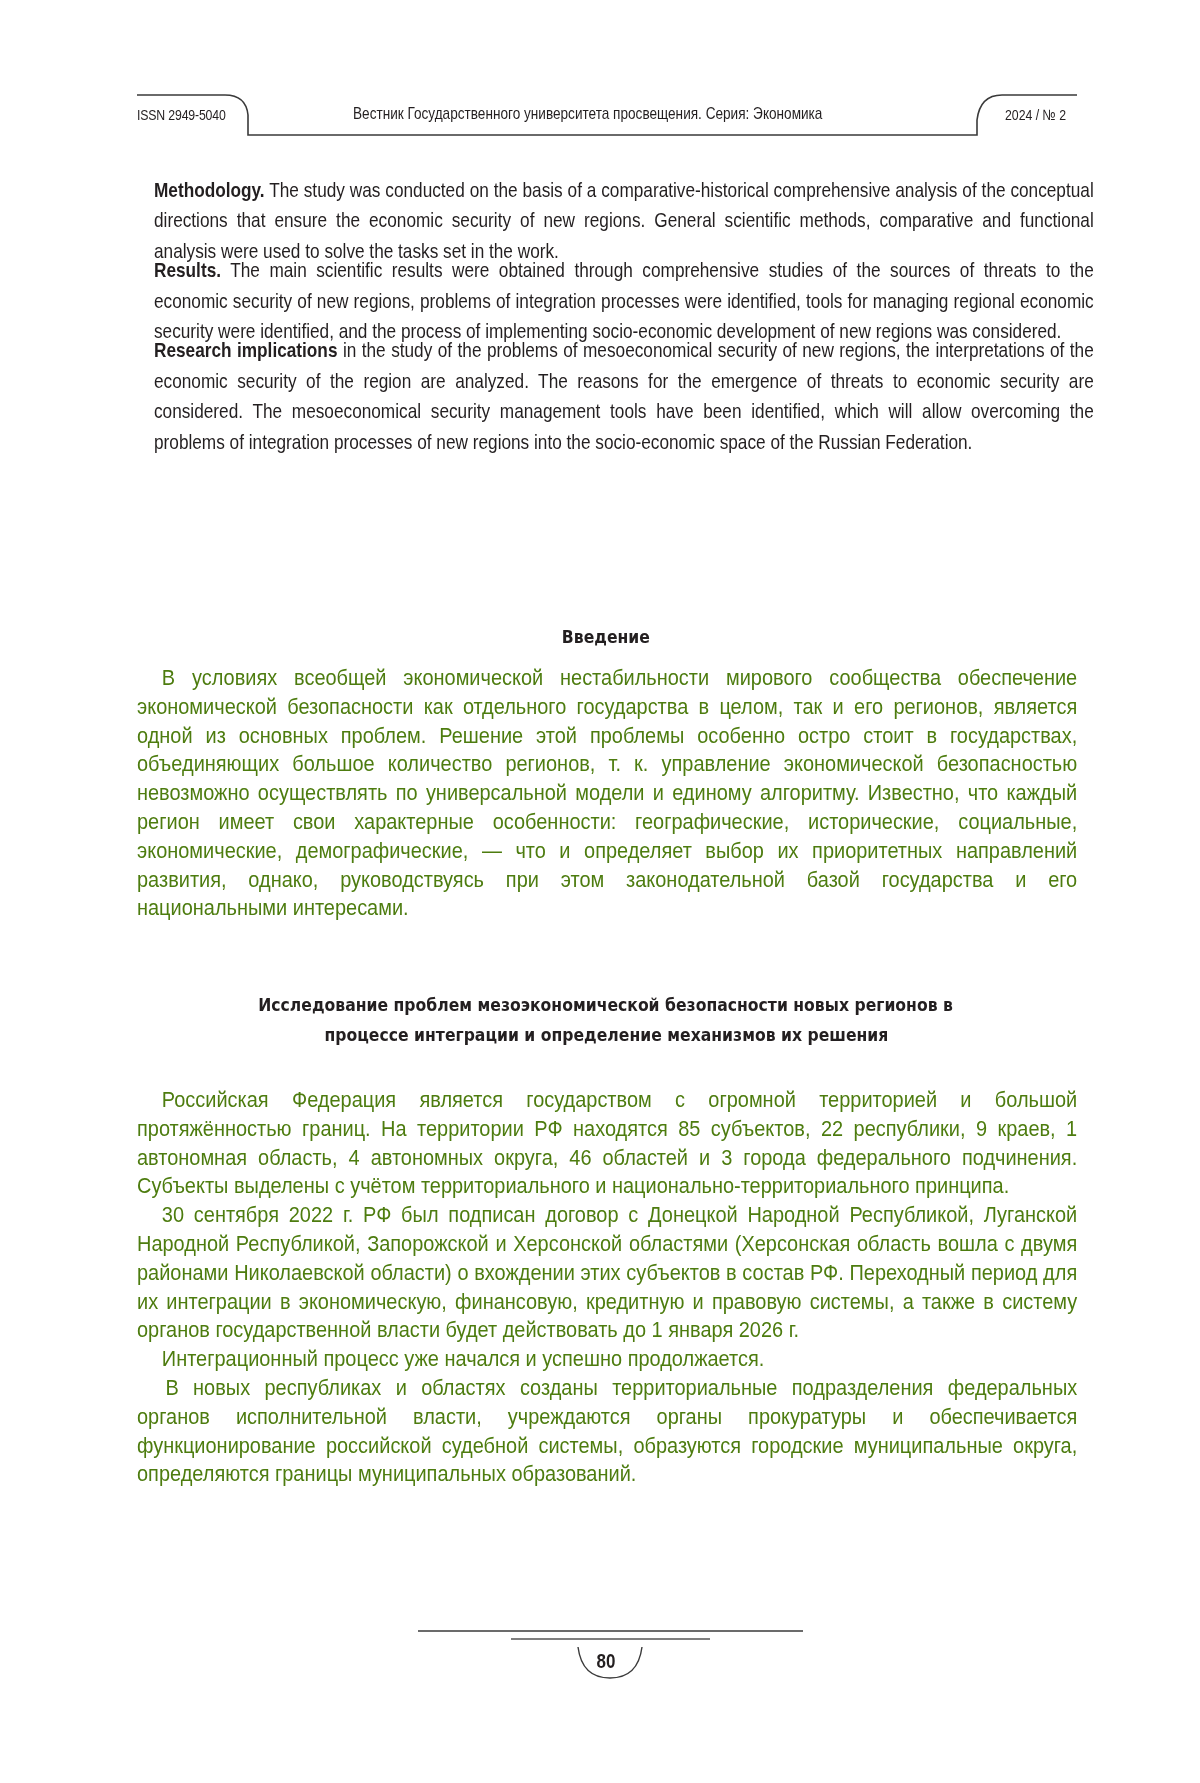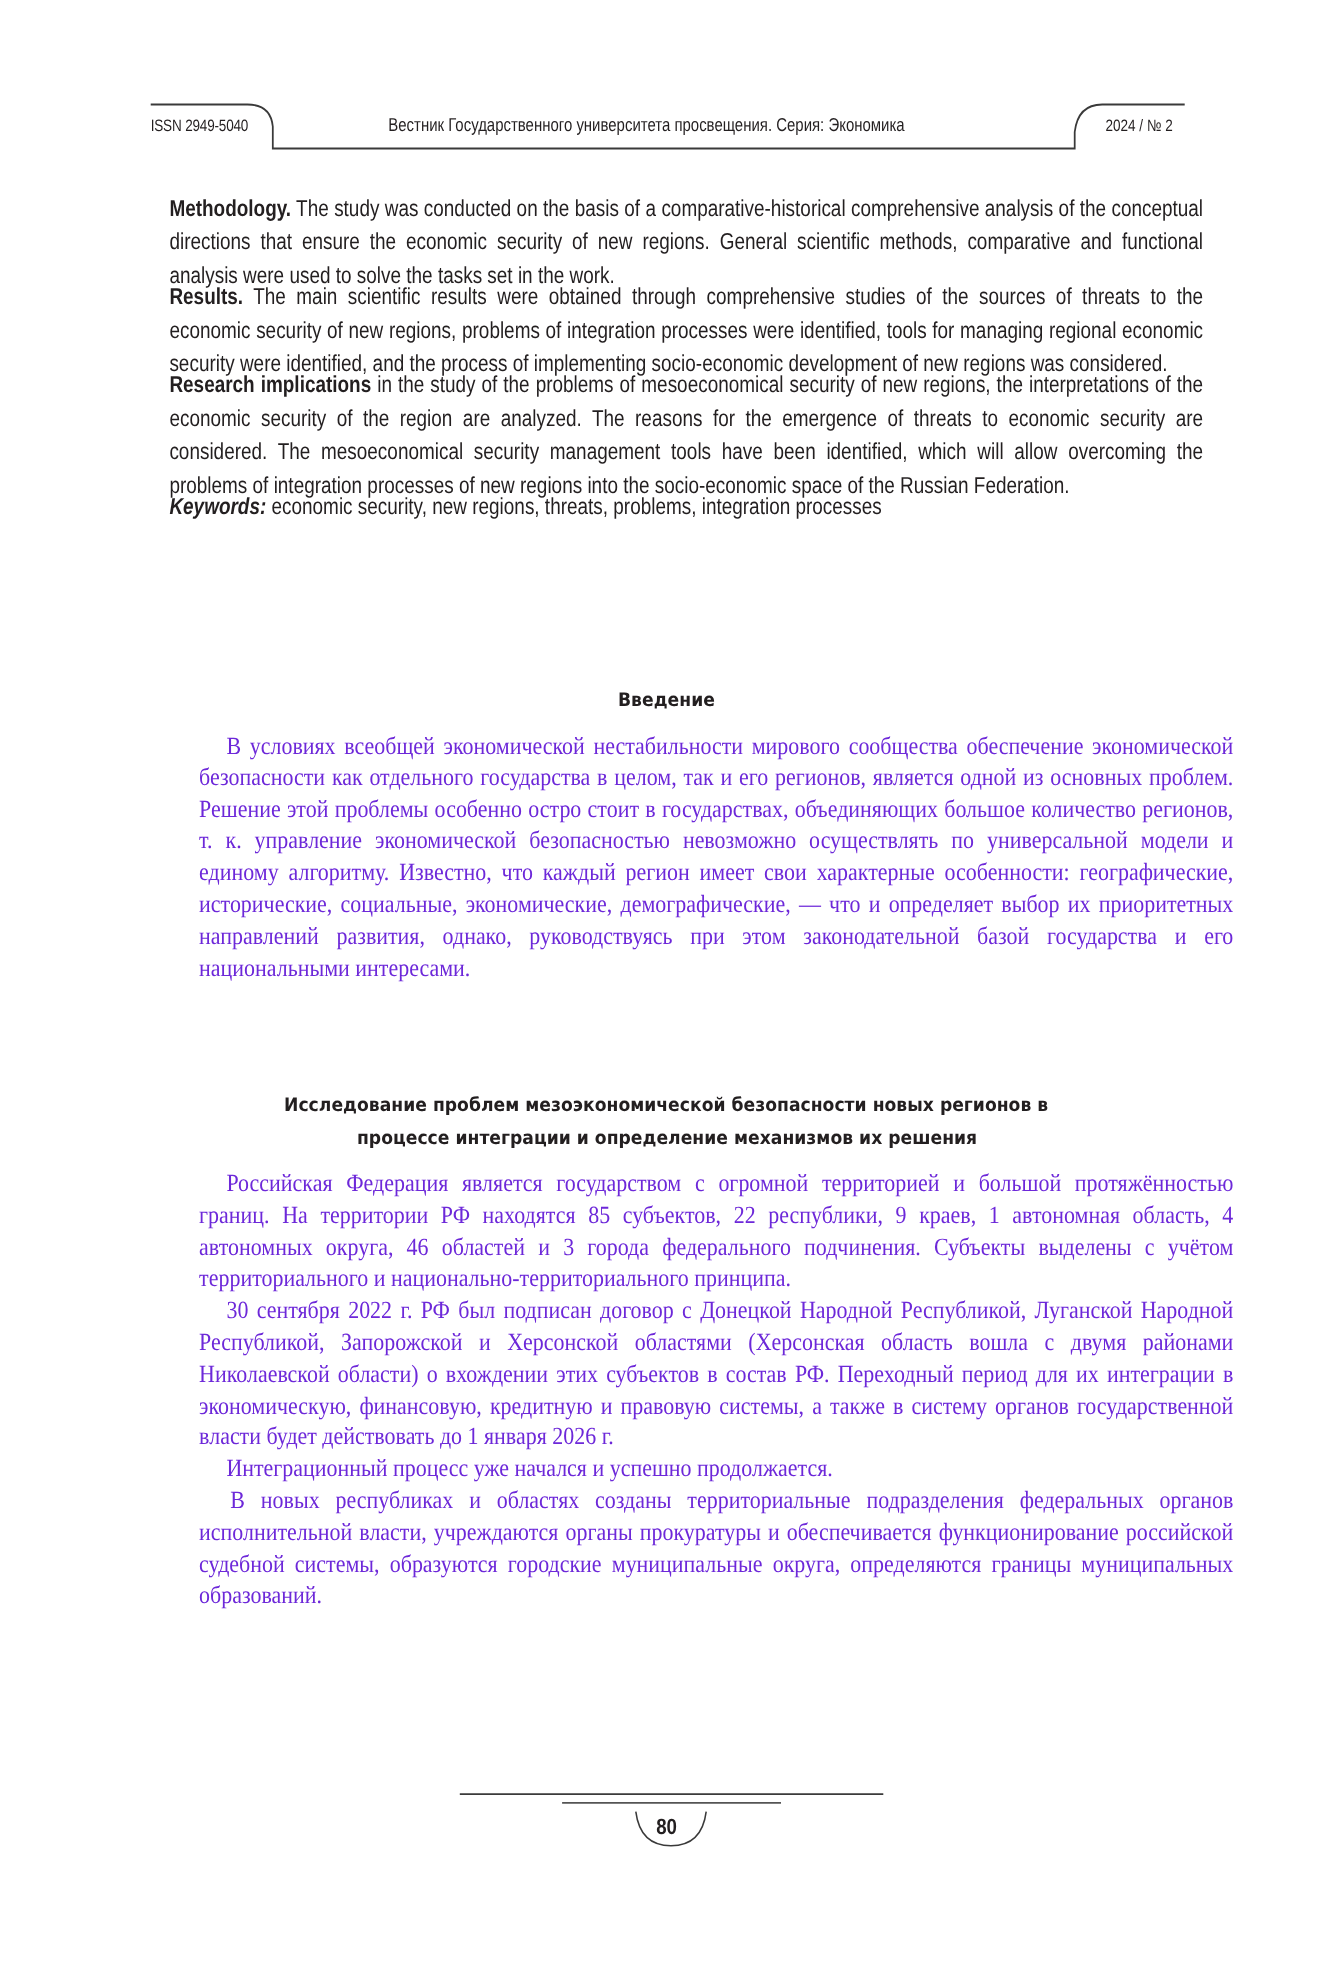--- a/index.html
+++ b/index.html
@@ -12,21 +12,21 @@
 
   .abstract { position: absolute; left: 137px; top: 158px; width: 940px; font-family: "Liberation Sans", sans-serif; font-size: 21px; line-height: 30.4px; color: #231f20; }
   .abstract p { margin: 17px; text-align: justify; }
   .abstract .narrow { display: inline-block; width: 1146px; transform: scaleX(0.82); transform-origin: left top; text-align: justify; }
   .abstract b { font-weight: bold; }
   .abstract i b, .abstract b i { font-style: italic; }
 
   .section-head { position: absolute; left: 136px; width: 940px; text-align: center; font-family: "DejaVu Sans", sans-serif; font-weight: bold; font-size: 17px; line-height: 30px; color: #231f20; }
   .section-head span { display: inline-block; transform: scaleX(0.92); }
 
-  .body-text { position: absolute; left: 137px; width: 940px; font-family: Liberation Serif, serif; font-size: 22.5px; line-height: 28.8px; color: #6d28d9; margin-left: 44px; }
+  .body-text { position: absolute; left: 137px; width: 940px; font-family: Liberation Sans, sans-serif; font-size: 22.5px; line-height: 28.8px; color: #4d7c0f; }
   .body-text p { margin: 0; text-align: justify; text-indent: 28px; hyphens: manual; }
   .body-text .narrow { display: block; width: 1060px; transform: scaleX(0.887); transform-origin: left top; }
 
   .footer { position: absolute; left: 0; top: 1600px; width: 1200px; height: 100px; }
   .page-num { position: absolute; left: 588px; top: 1650px; width: 36px; text-align: center; font-family: "Liberation Sans", sans-serif; font-weight: bold; font-size: 20px; transform: scaleX(0.85); color: #231f20; }
 </style>
 </head>
 <body>
 
 <div class="header">
@@ -35,37 +35,36 @@
   </svg>
   <div class="hdr-issn">ISSN 2949-5040</div>
   <div class="hdr-title">Вестник Государственного университета просвещения. Серия: Экономика</div>
   <div class="hdr-issue">2024 / № 2</div>
 </div>
 
 <div class="abstract">
   <p><span class="narrow"><b>Methodology.</b><span> The study was conducted on the basis of a comparative-historical comprehensive analysis of the conceptual directions that ensure the economic security of new regions. General scientific methods, comparative and functional analysis were used to solve the tasks set in the work.</span></span></p>
   <p style="margin-top:-28px"><span class="narrow"><b>Results.</b><span> The main scientific results were obtained through comprehensive studies of the sources of threats to the economic security of new regions, problems of integration processes were identified, tools for managing regional economic security were identified, and the process of implementing socio-economic development of new regions was considered.</span></span></p>
   <p style="margin-top:-28px"><span class="narrow"><b>Research implications</b><span> in the study of the problems of mesoeconomical security of new regions, the interpretations of the economic security of the region are analyzed. The reasons for the emergence of threats to economic security are considered. The mesoeconomical security management tools have been identified, which will allow overcoming the problems of integration processes of new regions into the socio-economic space of the Russian Federation.</span></span></p>
-  <p style="margin-top:-28px"><span class="narrow"><b><i>Keywords:</i></b><span> economic security, new regions, threats, problems, integration processes</span></span></p>
 </div>
 
 <div class="section-head" style="top:622px">
   <span>Введение</span>
 </div>
 <div class="body-text" style="top:664px">
   <div class="narrow">
     <p>В условиях всеобщей экономической нестабильности мирового сообщества обеспечение экономической безопасности как отдельного государства в целом, так и его регионов, является одной из основных проблем. Решение этой проблемы особенно остро стоит в государствах, объединяющих большое количество регионов, т. к. управление экономической безопасностью невозможно осуществлять по универсальной модели и единому алгоритму. Известно, что каждый регион имеет свои характерные особенности: географические, исторические, социальные, экономические, демографические, — что и определяет выбор их приоритетных направлений развития, однако, руководствуясь при этом законодательной базой государства и его национальными интересами.</p>
   </div>
 </div>
 
 <div class="section-head" style="top:990px">
   <span>Исследование проблем мезоэкономической безопасности новых регионов в</span><br>
   <span>процессе интеграции и определение механизмов их решения</span>
 </div>
-<div class="body-text" style="top:1062px">
+<div class="body-text" style="top:1086px">
   <div class="narrow">
     <p>Российская Федерация является государством с огромной территорией и большой протяжённостью границ. На территории РФ находятся 85 субъектов, 22 республики, 9 краев, 1 автономная область, 4 автономных округа, 46 областей и 3 города федерального подчинения. Субъекты выделены с учётом территориального и национально-территориального принципа.</p>
     <p>30 сентября 2022 г. РФ был подписан договор с Донецкой Народной Республикой, Луганской Народной Республикой, Запорожской и Херсонской областями (Херсонская область вошла с двумя районами Николаевской области) о вхождении этих субъектов в состав РФ. Переходный период для их интеграции в экономическую, финансовую, кредитную и правовую системы, а также в систему органов государственной власти будет действовать до 1 января 2026 г.</p>
     <p>Интеграционный процесс уже начался и успешно продолжается.</p>
     <p style="text-indent:32px">В новых республиках и областях созданы территориальные подразделения федеральных органов исполнительной власти, учреждаются органы прокуратуры и обеспечивается функционирование российской судебной системы, образуются городские муниципальные округа, определяются границы муниципальных образований.</p>
   </div>
 </div>
 
 <div class="footer">
   <svg width="1200" height="100">

